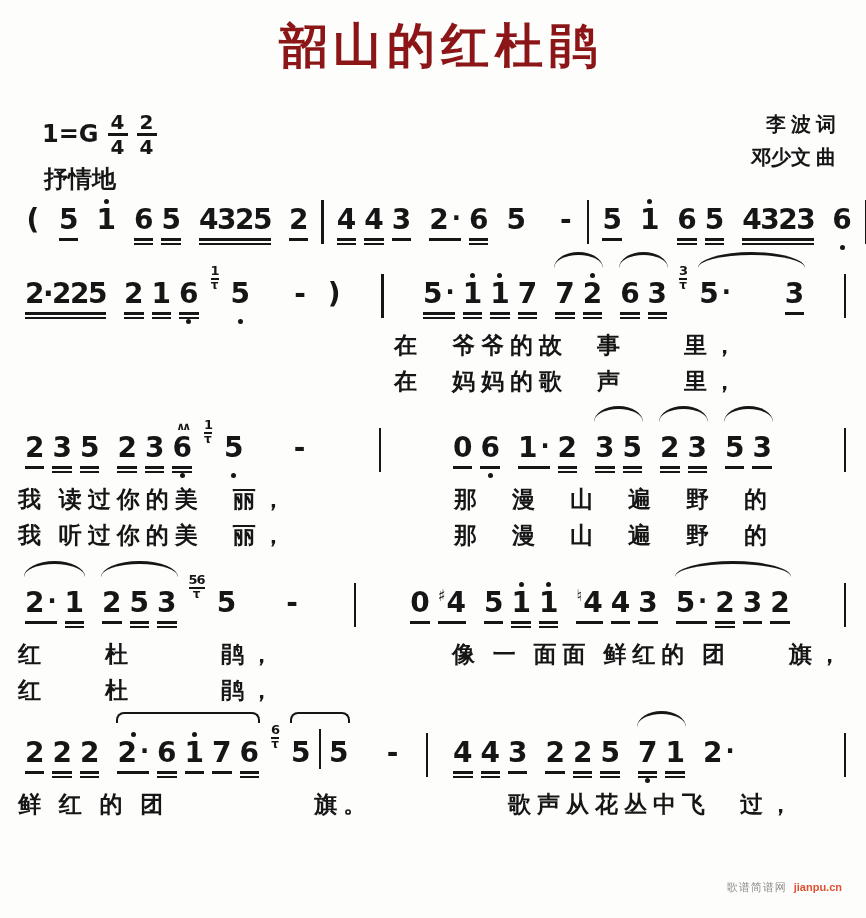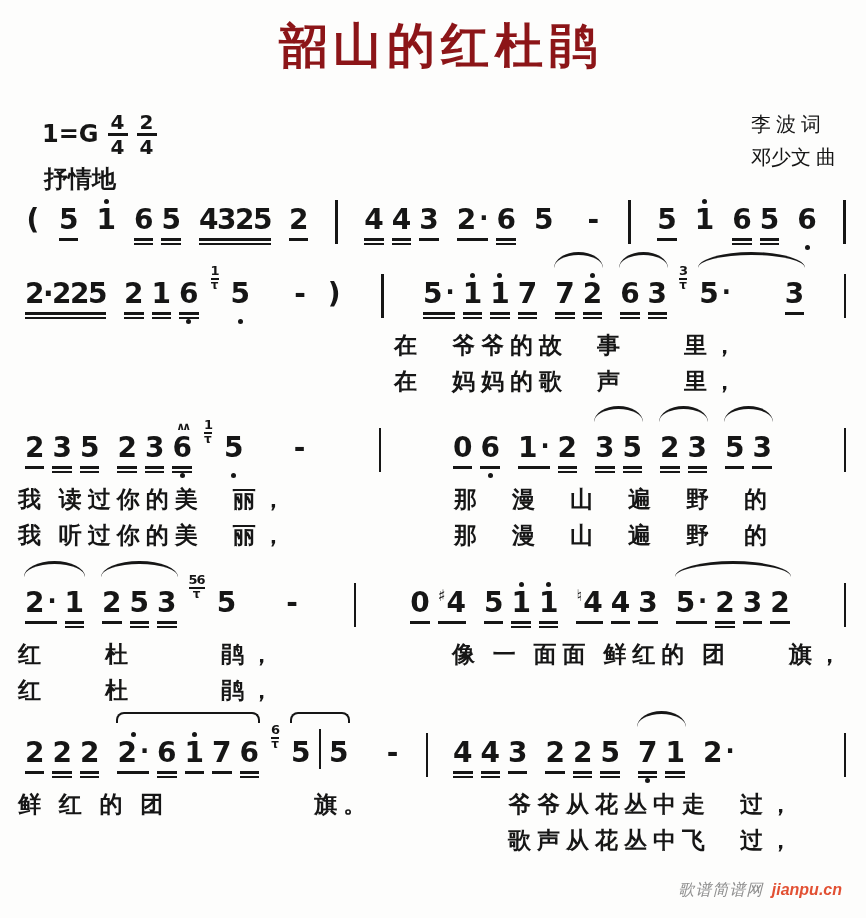--- a/index.html
+++ b/index.html
@@ -8,22 +8,22 @@
 
   
   .title{position:absolute;top:14px;left:0;width:100%;text-align:center;
          font-size:48px;font-weight:bold;letter-spacing:6px;padding-left:8px;}
   .keysig{position:absolute;top:112px;left:42px;display:flex;align-items:center;
           font-family:"DejaVu Sans",sans-serif;font-weight:800;font-size:24px;}
   .frac{display:inline-flex;flex-direction:column;align-items:center;margin-left:9px;
         font-size:20px;line-height:20px;}
   .frac .bar-h{width:20px;height:2.5px;background:#161616;margin:1px 0;}
   .tempo{position:absolute;top:163px;left:44px;font-size:24px;font-weight:bold;}
-  .credits{position:absolute;top:108px;right:30px;text-align:left;
-           font-size:20px;font-weight:normal;line-height:33px;}
+  .credits{position:absolute;top:108px;right:30px;text-align:right;
+           font-size:20px;font-weight:bold;line-height:33px;}
 
   
   .line{position:absolute;left:16px;right:16px;height:64px;display:flex;
         align-items:flex-start;}
   .l1{top:192px}.l2{top:266px}.l3{top:420px}.l4{top:575px}.l5{top:725px}
 
   .grp{display:flex;align-items:flex-start;position:relative;margin:0 5px;}
   .grp .note{margin:0 4px;}
   .note{display:inline-flex;flex-direction:column;align-items:center;min-width:16px;
         font-family:"DejaVu Sans",sans-serif;}
@@ -60,22 +60,22 @@
   .lyr{position:absolute;white-space:nowrap;}
   .lyr-row{font-size:23px;font-weight:600;letter-spacing:6px;line-height:36px;}
   .lyr-left{left:2px;top:62px;}
   .lyr-right{left:434px;top:62px;}
   .l2 .lyr-right{left:378px;}
   .l3 .lyr-right{left:438px;}
   .l4 .lyr-right{left:436px;}
   .l5 .lyr-right{left:492px;}
 
   
-  .watermark{position:absolute;right:24px;top:880px;font-size:16px;
-             font-family:"Liberation Sans",sans-serif;font-style:italic;}
+  .watermark{position:absolute;right:24px;top:880px;font-size:11px;
+             font-family:"Liberation Sans",sans-serif;}
   .wm-site{color:#8f8f8f;letter-spacing:1px;}
   .wm-url{font-weight:bold;margin-left:4px;}
 </style>
 </head>
 <body>
 
 <div class="title" style="color: rgb(140, 21, 24);">韶山的红杜鹃</div>
 
 <div class="keysig">
   <span>1=G</span>
@@ -275,20 +275,31 @@
           <span class="n-ul">
             <i></i>
             <i></i>
           </span>
           <span class="n-lo"></span>
         </span>
       </span>
       <span class="grp">
         <span class="note">
           <span class="n-top"></span>
+          <span class="n-main cluster">4323</span>
+          <span class="n-ul">
+            <i></i>
+            <i></i>
+          </span>
+          <span class="n-lo"></span>
+        </span>
+      </span>
+      <span class="grp">
+        <span class="note">
+          <span class="n-top"></span>
           <span class="n-main">6</span>
           <span class="n-ul"></span>
           <span class="n-lo">
             <span class="odot"></span>
           </span>
         </span>
       </span>
       <span class="fgap"></span>
       <span class="bar"></span>
     </div>
@@ -1075,21 +1086,20 @@
           <span class="n-ul"></span>
           <span class="n-lo"></span>
         </span>
       </span>
       <span class="fgap"></span>
       <span class="bar"></span>
       <div class="lyr lyr-left">
         <div class="lyr-row">鲜 红 的 团　　　　　旗。</div>
       </div>
       <div class="lyr lyr-right">
-        <div class="lyr-row">爷爷从花丛中走　过，</div>
         <div class="lyr-row">歌声从花丛中飞　过，</div>
       </div>
     </div>
   </div>
 
 <div class="watermark">
   <span class="wm-site">歌谱简谱网</span>
   <span class="wm-url" style="color: rgb(226, 80, 51);">jianpu.cn</span>
 </div>
 

